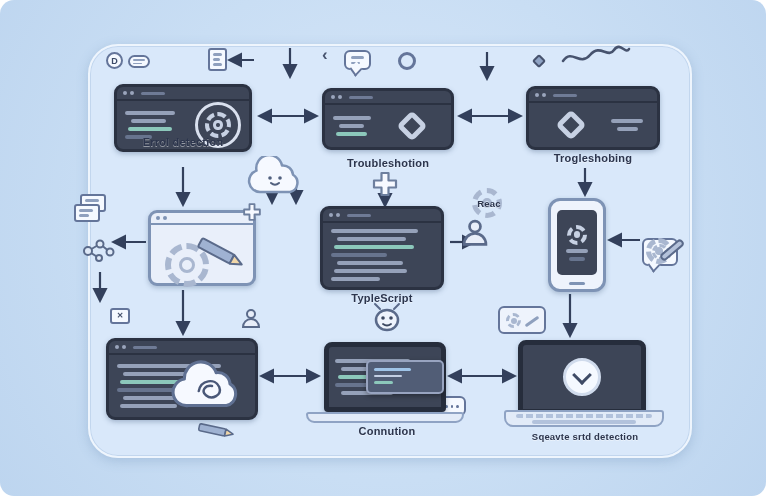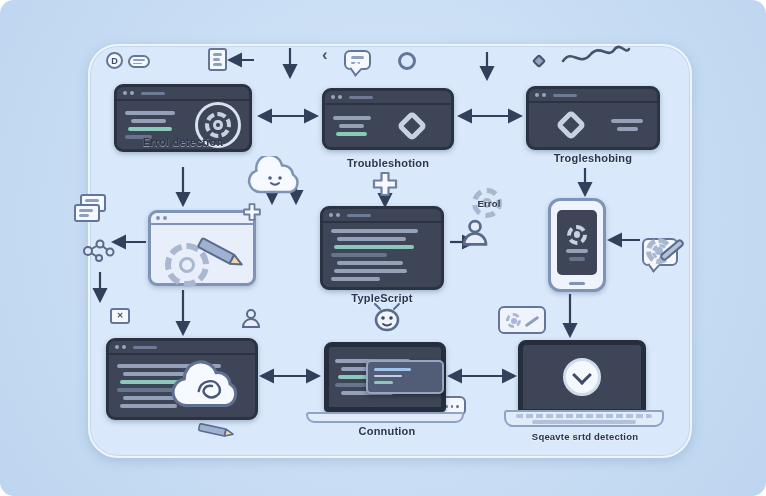--- a/index.html
+++ b/index.html
@@ -189,21 +189,21 @@
     <circle cx="26" cy="22" r="1.8" fill="#51607e"></circle>
     <circle cx="36" cy="22" r="1.8" fill="#51607e"></circle>
     <path d="M27 27 q4 3.5 8 0" stroke="#51607e" stroke-width="2" fill="none" stroke-linecap="round"></path>
   </svg>
 
   <svg class="abs" style="left:371px;top:170px" width="28" height="28" viewBox="0 0 28 28">
     <path d="M10.5 3 h7 v7.5 H25 v7 h-7.5 V25 h-7 v-7.5 H3 v-7 h7.5 z" fill="#f6f9ff" stroke="#6d7f9e" stroke-width="2.2" stroke-linejoin="round"></path>
   </svg>
 
   <i class="abs gear mid" style="left:472px;top:168px;width:30px;height:30px"></i>
-  <div class="abs label sm" style="left:489px;top:198px">Errol</div>
+  <div class="abs label sm" style="left:489px;top:198px">Reac</div>
 
   <div class="abs" style="left:74px;top:194px;width:34px;height:30px">
     <div class="mini-doc abs" style="left:6px;top:0;width:26px;height:18px">
       <i class="bl" style="width:14px"></i>
       <i class="bl" style="width:10px"></i>
     </div>
     <div class="mini-doc abs" style="left:0;top:10px;width:26px;height:18px">
       <i class="bl" style="width:14px"></i>
       <i class="bl" style="width:10px"></i>
     </div>

